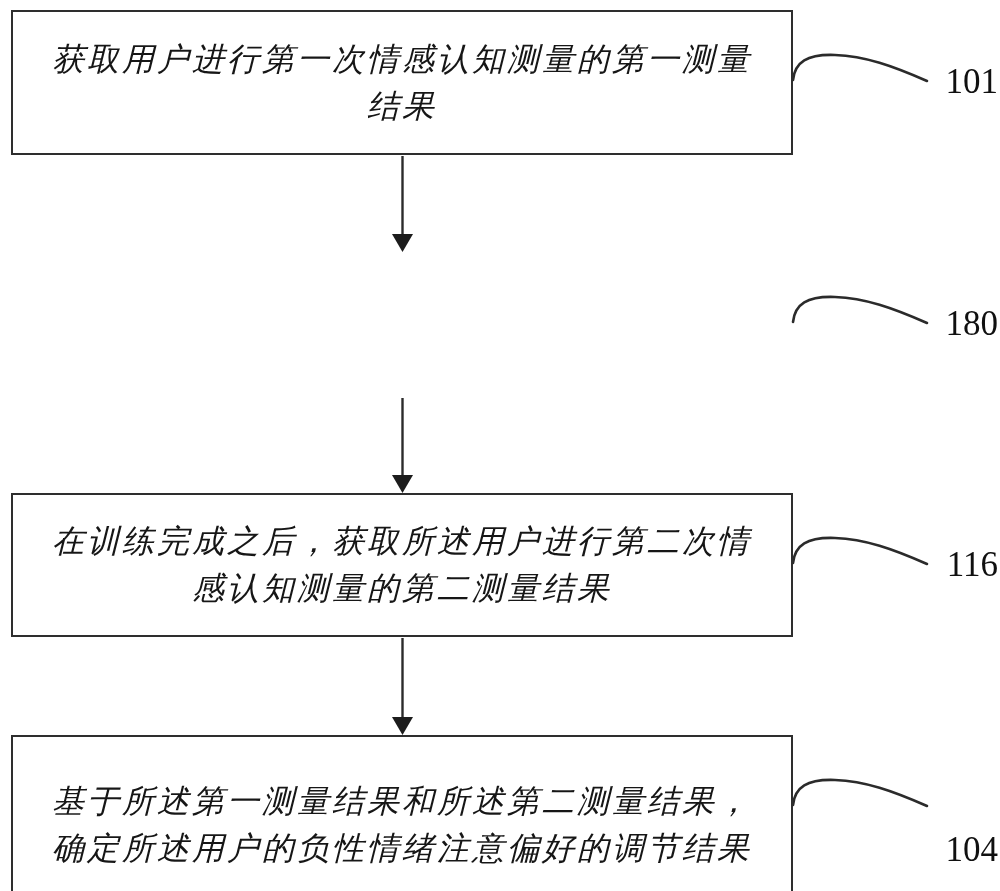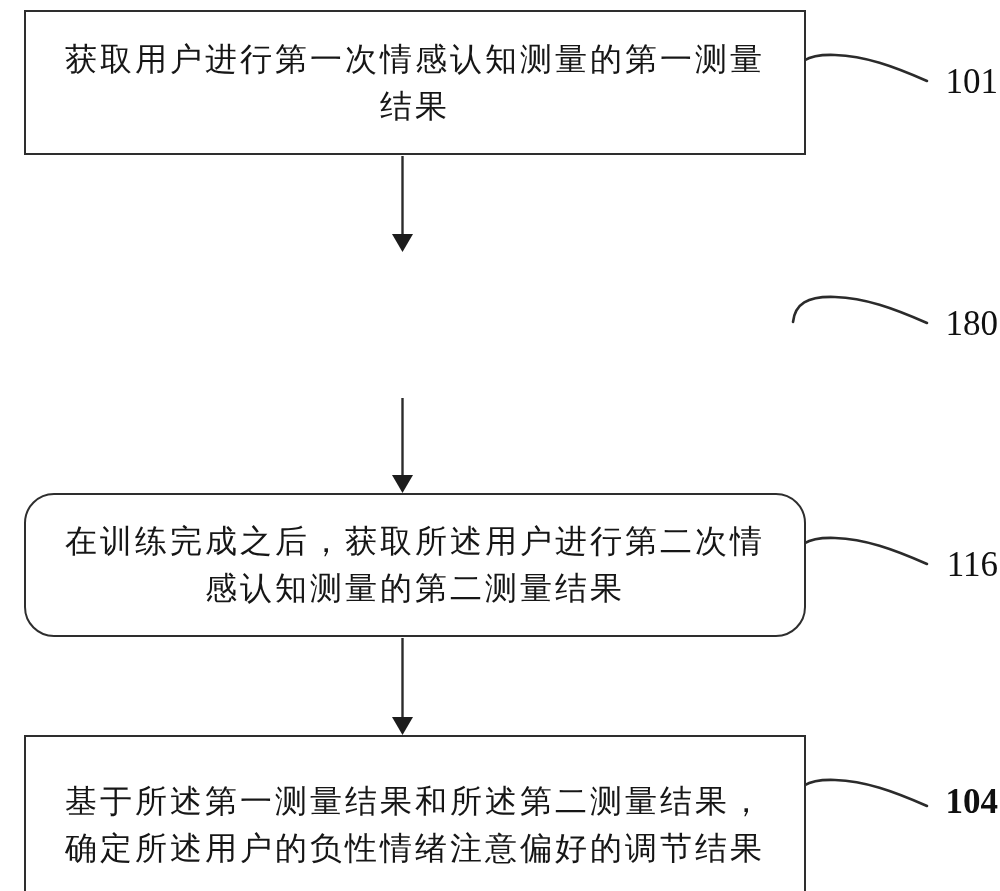--- a/index.html
+++ b/index.html
@@ -26,58 +26,59 @@
   .overlay line, .overlay path {
     stroke: #2b2b2b;
     fill: none;
   }
   .overlay polygon {
     fill: #1c1c1c;
     stroke: none;
   }
   .step-box {
     position: absolute;
-    left: 24px;
+    left: 11px;
     width: 782px;
     height: 145px;
     box-sizing: border-box;
     border: 2px solid #2e2e2e;
     background: #ffffff;
     display: flex;
     align-items: center;
     justify-content: center;
+    font-style: italic;
   }
   .step-text {
     width: 100%;
     text-align: center;
     white-space: pre-line;
     font-size: 32px;
     line-height: 47px;
     letter-spacing: 3px;
     color: #161616;
     font-family: "Liberation Serif", serif;
   }
   .box1 { top: 10px; }
   .box2 { top: 252px; }
-  .box3 { top: 493px; height: 144px; border-radius: 30px; }
+  .box3 { top: 493px; height: 144px; }
   .box4 { top: 735px; height: 180px; }
   .ref-label {
     position: absolute;
     left: 934px;
     width: 64px;
     text-align: right;
     font-size: 35px;
     line-height: 35px;
     color: #101010;
     font-family: "Liberation Serif", serif;
   }
   .ref1 { top: 64px; }
   .ref2 { top: 306px; }
   .ref3 { top: 547px; }
-  .ref4 { top: 784px; font-weight: bold; }
+  .ref4 { top: 832px; }
 </style>
 </head>
 <body>
 
 <div class="canvas">
 
   <svg class="overlay" width="1000" height="891" viewBox="0 0 1000 891" xmlns="http://www.w3.org/2000/svg">
 
     <g>
       <line x1="402.5" y1="156" x2="402.5" y2="236" stroke-width="2.4"></line>

